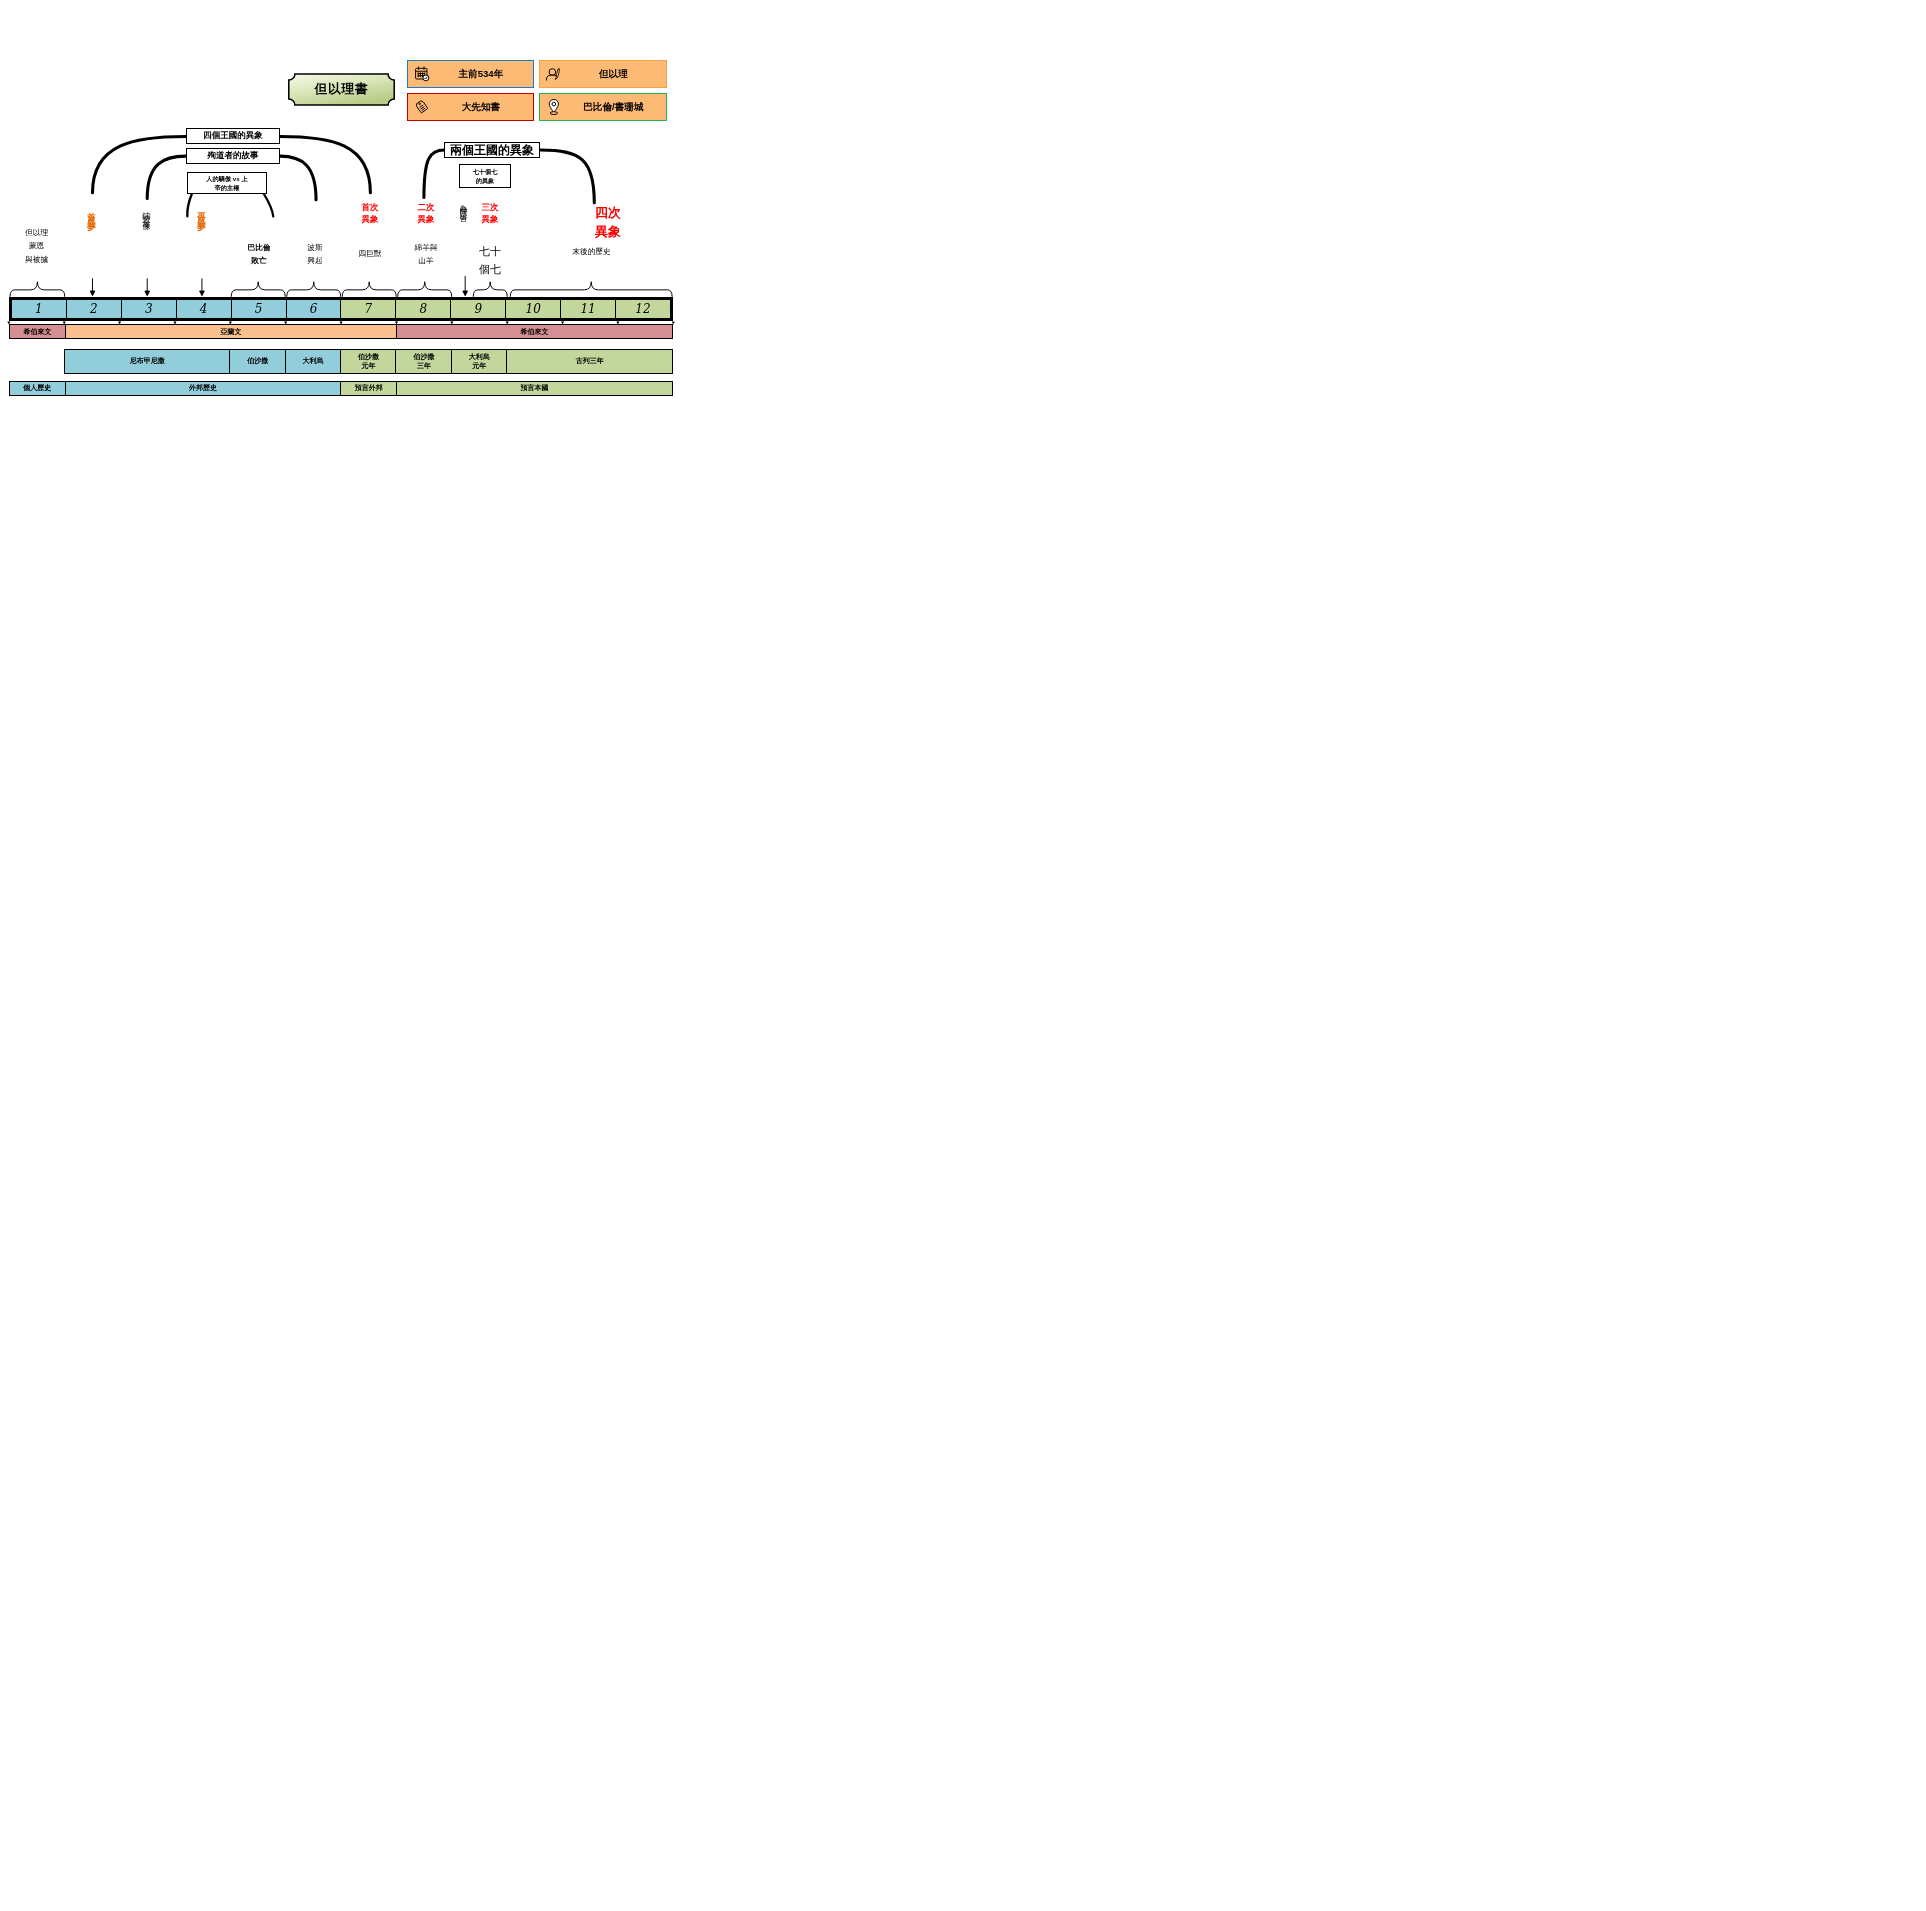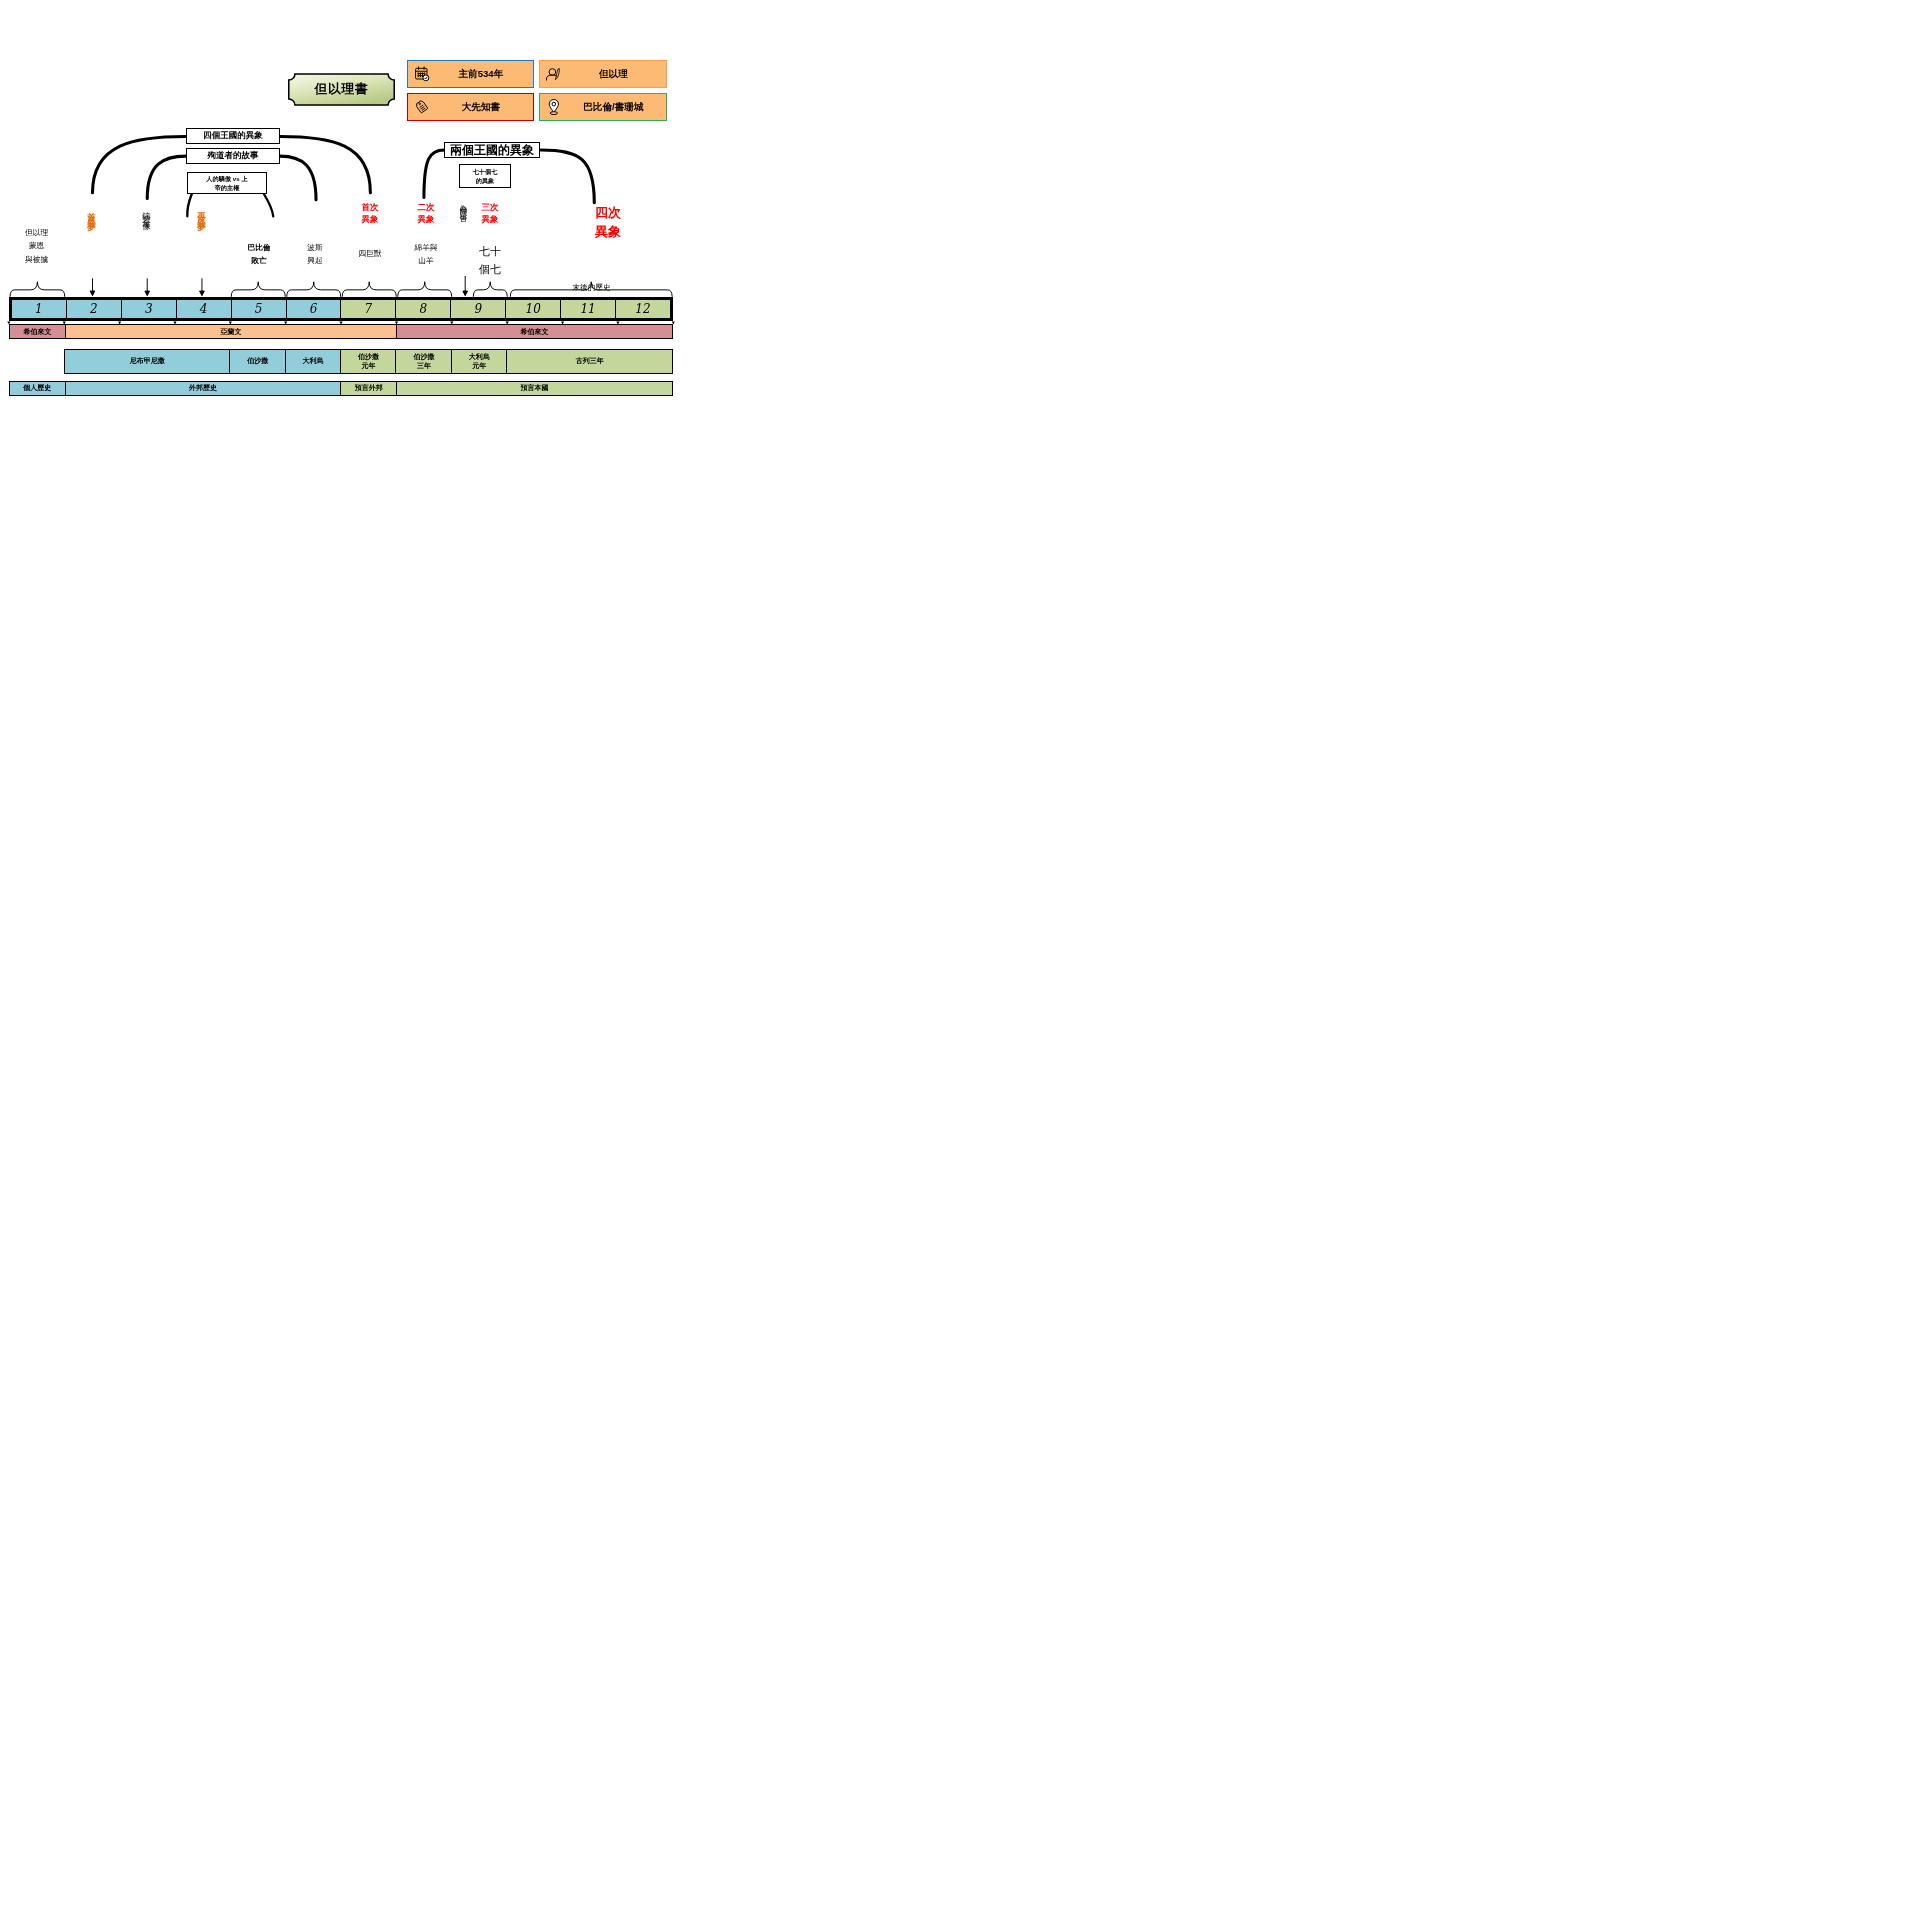--- a/index.html
+++ b/index.html
@@ -42,21 +42,21 @@
   #ann-babylon{left:232px;top:242px;width:54px;font-size:7.7px;line-height:1.65;font-weight:bold;}
   #ann-persia{left:288px;top:242px;width:54px;font-size:7.7px;line-height:1.65;font-weight:normal;}
   #ann-vision1{left:343px;top:201px;width:54px;font-size:8.5px;line-height:1.45;}
   #ann-beasts{left:343px;top:249px;width:54px;font-size:7.7px;font-weight:normal;}
   #ann-vision2{left:399px;top:201px;width:54px;font-size:8.5px;line-height:1.45;}
   #ann-ramgoat{left:399px;top:242px;width:54px;font-size:7.7px;line-height:1.65;font-weight:normal;}
   #ann-prayer{left:458px;top:199px;height:79px;font-size:7.3px;letter-spacing:2.3px;font-weight:normal;}
   #ann-vision3{left:463px;top:201px;width:54px;font-size:8.5px;line-height:1.45;}
   #ann-seventy{left:463px;top:242px;width:54px;font-size:11px;line-height:1.65;font-weight:normal;}
   #ann-vision4{left:581px;top:204px;width:54px;font-size:13px;line-height:1.45;}
-  #ann-endhistory{left:553px;top:247px;width:77px;font-size:7.7px;font-weight:normal;margin-top:36px;}
+  #ann-endhistory{left:553px;top:247px;width:77px;font-size:7.7px;font-weight:normal;}
 
   
   .band{position:absolute;display:flex;box-sizing:border-box;z-index:2;}
   .cell{display:flex;flex-direction:column;align-items:center;justify-content:center;
     font-size:7px;font-weight:bold;color:#000;box-sizing:border-box;line-height:1.2;}
   .blue{background:#92CDDC;} .green{background:#C3D69B;}
   .pink{background:#D38F93;} .oband{background:#FAC08F;}
 
   #band-chapters{left:8.9px;top:297px;width:664px;height:24px;border:3.1px solid #000;}
   #band-chapters .cell{flex:1;font-family:"DejaVu Serif","Liberation Serif",serif;font-style:italic;font-weight:normal;font-size:12px;}

